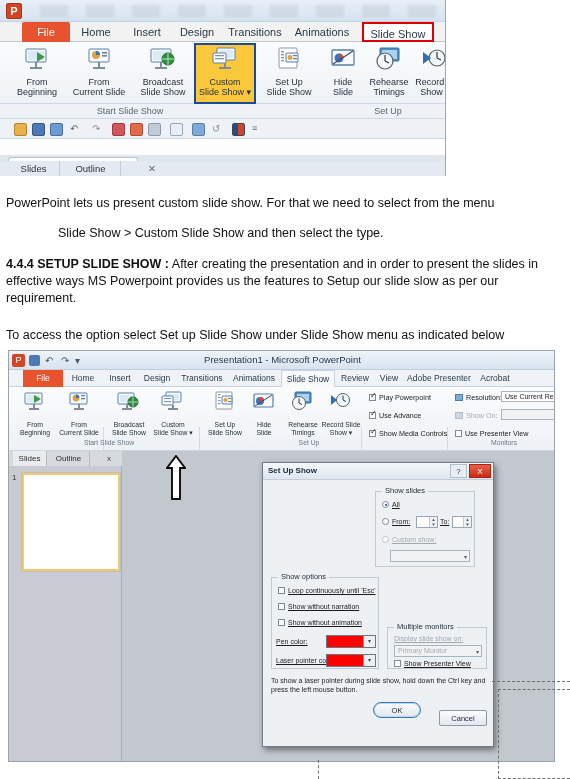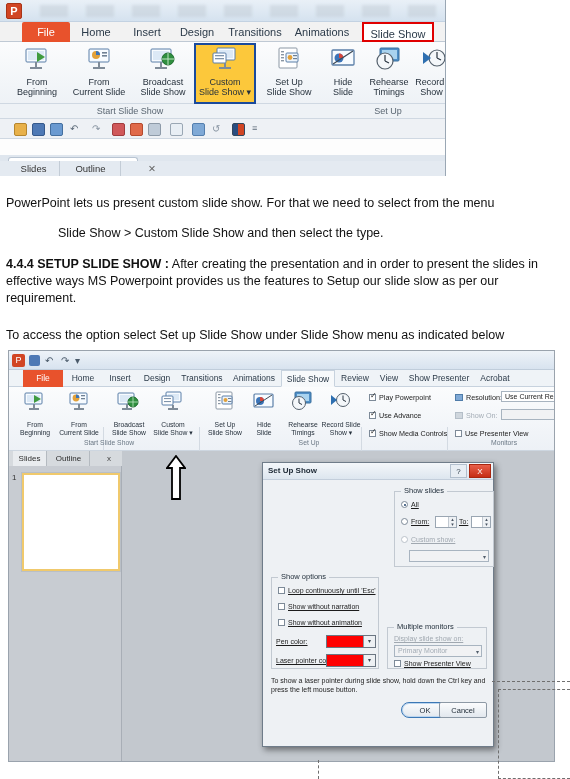--- a/index.html
+++ b/index.html
@@ -494,33 +494,34 @@
 <div class="doc-p" style="top:327px;">To access the option select Set up Slide Show under Slide Show menu as indicated below</div>
 
 <div class="shot2">
 
   <div class="s2-title">
     <div class="pp">P</div>
     <div class="qsave"></div>
     <div class="qu1">↶</div>
     <div class="qu2">↷</div>
     <div class="qu3">▾</div>
+    <div class="ttl">Presentation1 - Microsoft PowerPoint</div>
   </div>
 
   <div class="s2-tabs">
     <div class="s2-tab file">File</div>
     <div class="s2-tab" style="left:56px;width:36px;">Home</div>
     <div class="s2-tab" style="left:94px;width:34px;">Insert</div>
     <div class="s2-tab" style="left:130px;width:36px;">Design</div>
     <div class="s2-tab" style="left:168px;width:50px;">Transitions</div>
     <div class="s2-tab" style="left:220px;width:50px;">Animations</div>
     <div class="s2-tab active" style="left:272px;width:54px;">Slide Show</div>
     <div class="s2-tab" style="left:328px;width:36px;">Review</div>
     <div class="s2-tab" style="left:366px;width:28px;">View</div>
-    <div class="s2-tab" style="left:396px;width:68px;">Show Presenter</div>
+    <div class="s2-tab" style="left:396px;width:68px;">Adobe Presenter</div>
     <div class="s2-tab" style="left:466px;width:40px;">Acrobat</div>
   </div>
 
   <div class="s2-ribbon">
 
     <div class="btn2" style="left:4px;">
       <span class="ic2">
         <svg viewBox="0 0 24 23" width="24" height="23">
           <rect x="2" y="2" width="17" height="11" rx="1" fill="#f7fbff" stroke="#5b7fa8"></rect>
           <rect x="4" y="4" width="13" height="7" fill="#dce9f6"></rect>
@@ -706,21 +707,21 @@
 
 <div class="dlg">
 
   <div class="dlg-tb">
     <div class="t">Set Up Show</div>
     <div class="dlg-help">?</div>
     <div class="dlg-close">X</div>
   </div>
 
 
-  <div class="gb" style="left:131px;top:28px;width:100px;height:76px;">
+  <div class="gb" style="left:112px;top:28px;width:100px;height:76px;">
     <span class="gl">Show slides</span>
     <div class="opt" style="left:6px;top:9px;">
       <span class="rad on"></span><span class="u">All</span>
     </div>
     <div class="opt" style="left:6px;top:26px;">
       <span class="rad"></span><span class="u">From:</span>
     </div>
     <div class="spin" style="left:40px;top:24px;width:22px;">
       <span style="font-size:7px;padding-left:2px;"></span>
       <span class="ar">▴<br>▾</span>
@@ -768,19 +769,19 @@
     <div class="combo dis" style="left:6px;top:17px;width:88px;height:12px;">
       <span>Primary Monitor</span><span class="arw">▾</span>
     </div>
     <div class="opt" style="left:6px;top:32px;">
       <span class="ckb"></span><span class="u">Show Presenter View</span>
     </div>
   </div>
 
   <div class="dlg-note">To show a laser pointer during slide show, hold down the Ctrl key and press the left mouse button.</div>
 
-  <div class="dbtn primary" style="left:138px;border-radius:8px;">OK</div>
-  <div class="dbtn" style="left:176px;">Cancel</div>
+  <div class="dbtn primary" style="left:110px;border-radius:8px;">OK</div>
+  <div class="dbtn" style="left:176px;margin-top:8px;">Cancel</div>
 </div>
 
 <div class="dashbox" style="left:498px;top:689px;width:72px;height:90px;border-right:none;"></div>
 <div class="dashbox" style="left:492px;top:681px;width:78px;height:0;border-bottom:none;border-left:none;border-right:none;border-top:1px dashed #6f6f6f;"></div>
 <div class="dashbox" style="left:318px;top:760px;width:0;height:19px;border:none;border-left:1px dashed #6f6f6f;"></div>
 
 </body></html>

